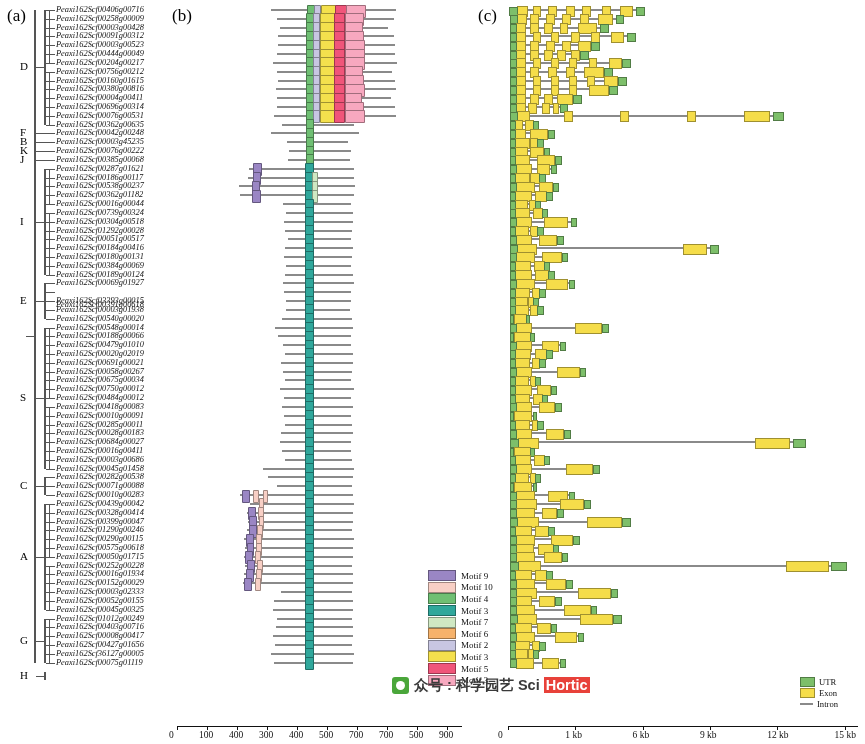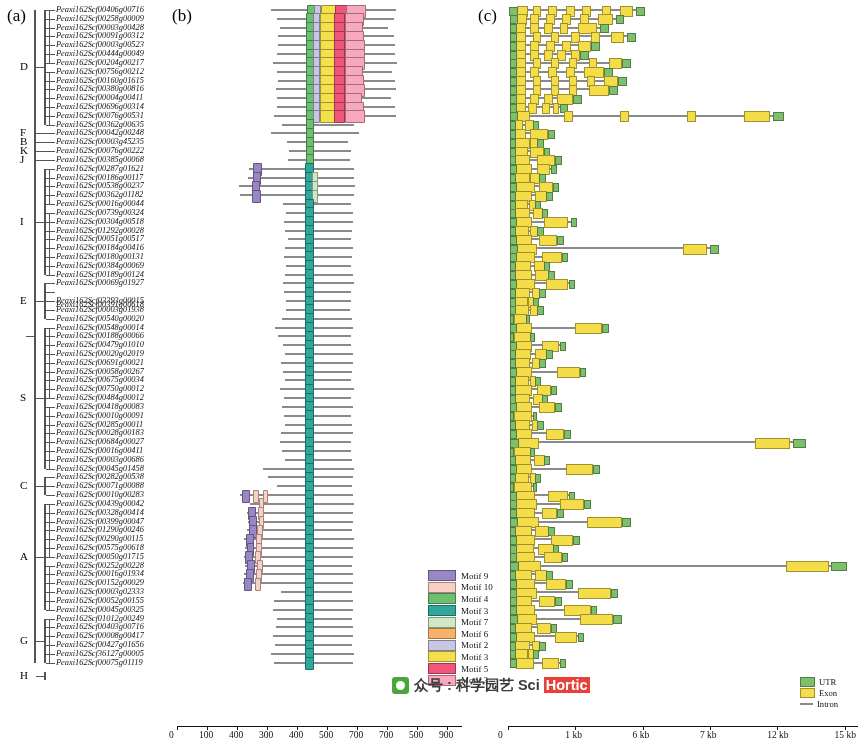--- a/index.html
+++ b/index.html
@@ -917,21 +917,21 @@
     <div class="utr" style="left: 40.2436px; width: 4.48718px; top: 659.18px; background: rgb(125, 191, 106);"></div>
     <div class="utr" style="left: 89.6026px; width: 4.48718px; top: 659.18px; background: rgb(125, 191, 106);"></div>
     <div class="axis" style="left: 38px; top: 726px; width: 350px;"></div>
     <div class="tick" style="left: 38px; top: 726px; height: 4px;"></div>
     <div class="ticklab" style="left: 28px; top: 730px;">0</div>
     <div class="tick" style="left: 105.308px; top: 726px; height: 4px;"></div>
     <div class="ticklab" style="left: 95.3077px; top: 730px;">1 kb</div>
     <div class="tick" style="left: 172.615px; top: 726px; height: 4px;"></div>
     <div class="ticklab" style="left: 162.615px; top: 730px;">6 kb</div>
     <div class="tick" style="left: 239.923px; top: 726px; height: 4px;"></div>
-    <div class="ticklab" style="left: 229.923px; top: 730px;">7 kb</div>
+    <div class="ticklab" style="left: 229.923px; top: 730px;">9 kb</div>
     <div class="tick" style="left: 307.231px; top: 726px; height: 4px;"></div>
     <div class="ticklab" style="left: 297.231px; top: 730px;">12 kb</div>
     <div class="tick" style="left: 374.538px; top: 726px; height: 4px;"></div>
     <div class="ticklab" style="left: 364.538px; top: 730px;">15 kb</div>
     <div class="endlab" style="left: 28px; top: 714px;"></div>
     <div class="endlab" style="left: 382px; top: 714px;"></div>
   </div>
 
 <div class="legend" id="motif-legend" style="left:428px;top:570px;">
     <div class="legend-row">

